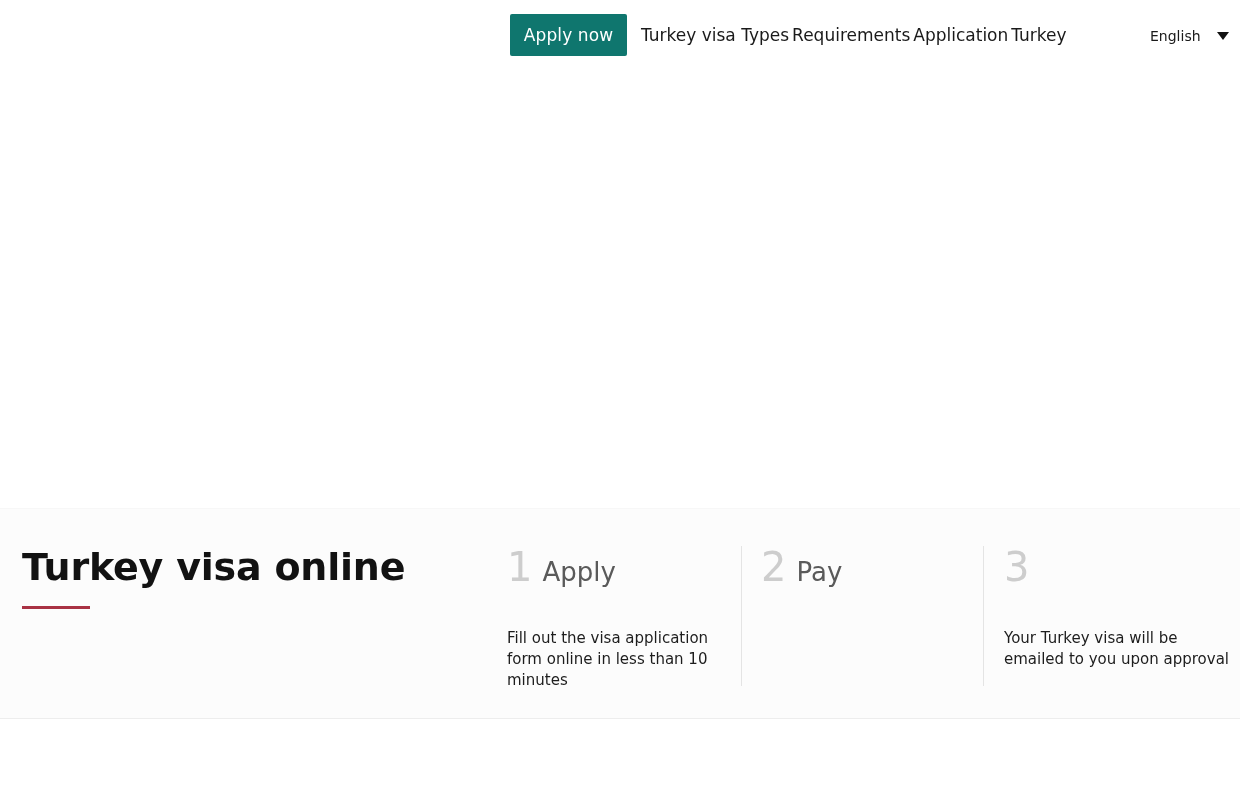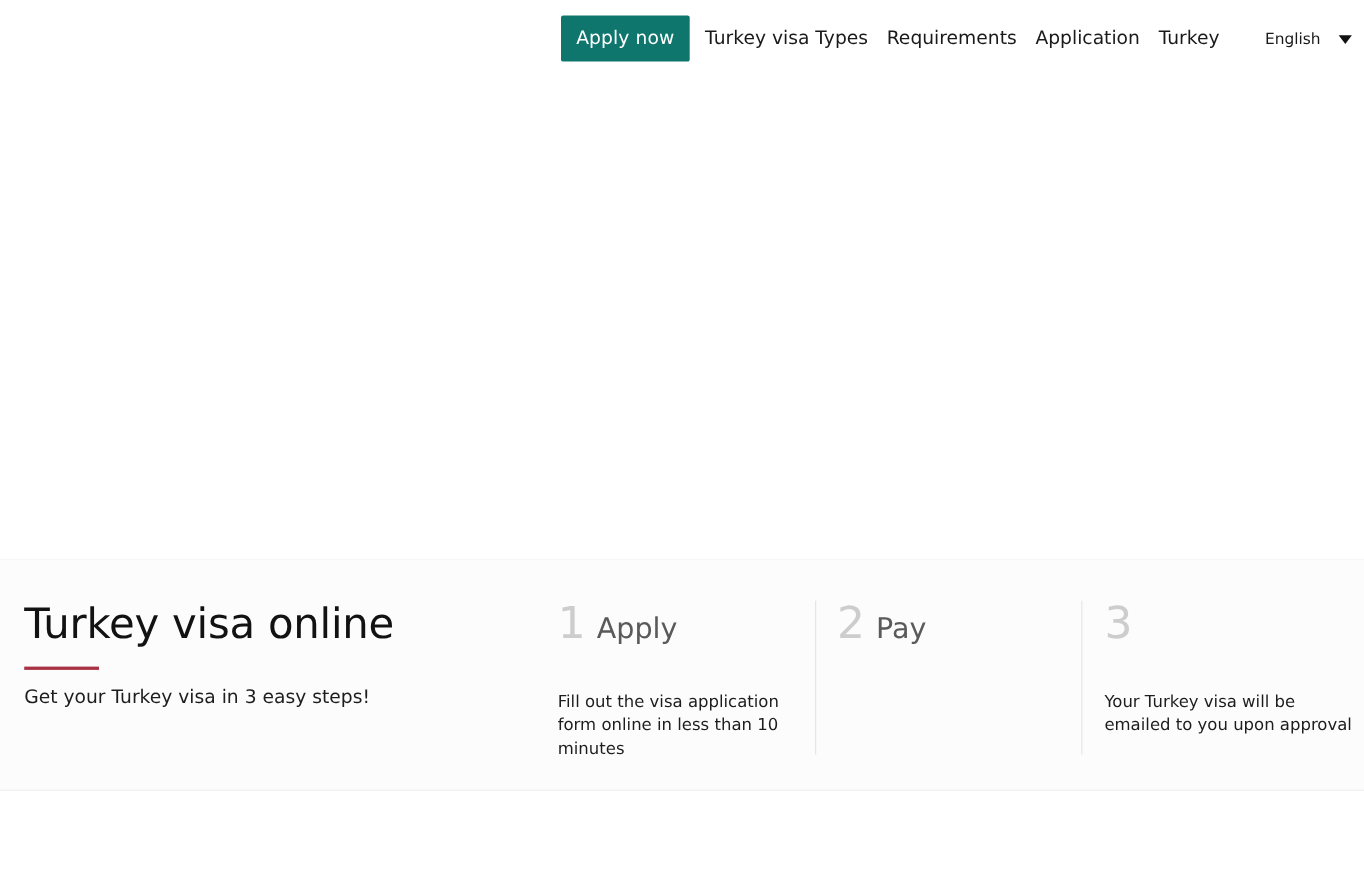--- a/index.html
+++ b/index.html
@@ -51,21 +51,21 @@
     cursor: pointer;
     white-space: nowrap;
   }
   .main-nav {
     position: absolute;
     left: 641px;
     top: 23px;
     height: 24px;
     display: flex;
     align-items: center;
-    gap: 17px;
+    gap: 3px;
     white-space: nowrap;
   }
   .nav-link {
     font-size: 17px;
     color: #1a1a1a;
     text-decoration: none;
     line-height: 24px;
     cursor: pointer;
     white-space: nowrap;
   }
@@ -121,21 +121,21 @@
     position: absolute;
     left: 22px;
     top: 36px;
     width: 450px;
   }
   .intro-title {
     font-size: 38px;
     color: #121212;
     line-height: 44px;
     margin: 0;
-    font-weight: normal;
+    font-weight: bold;
     letter-spacing: -0.2px;
     white-space: nowrap;
   }
   .intro-rule {
     width: 68px;
     height: 3px;
     background: #a93244;
     margin-top: 17px;
   }
   .intro-subtitle {
@@ -230,21 +230,20 @@
   </div>
 </header>
 
 <section class="hero-area"></section>
 
 <section class="steps-band">
 
   <div class="intro-block">
     <h1 class="intro-title">Turkey visa online</h1>
     <div class="intro-rule"></div>
-    <div class="intro-subtitle">Get your Turkey visa in 3 easy steps!</div>
   </div>
 
   <div class="step-divider divider-1"></div>
   <div class="step-divider divider-2"></div>
 
   <div class="steps-row">
 
     <div class="step step-1">
       <div class="step-head">
         <span class="step-num">1</span>

